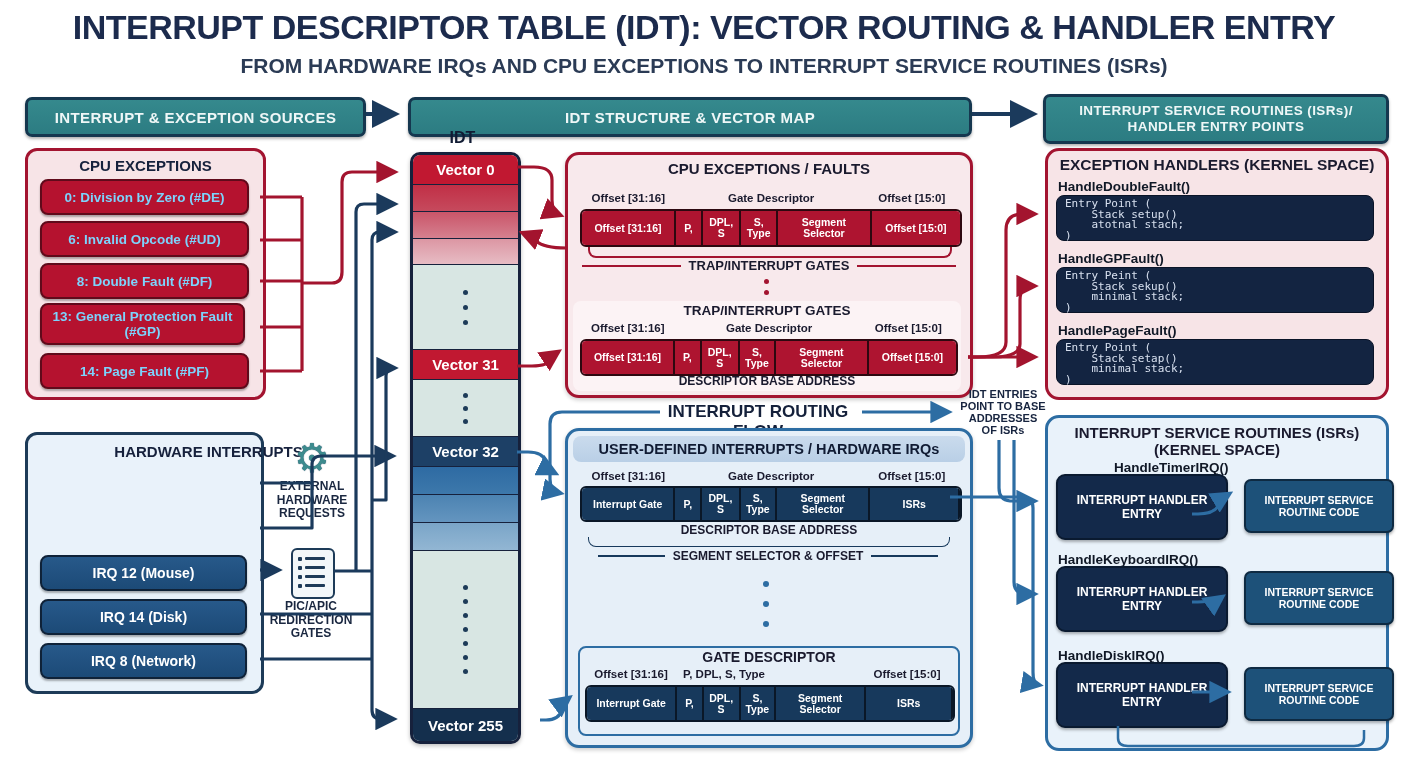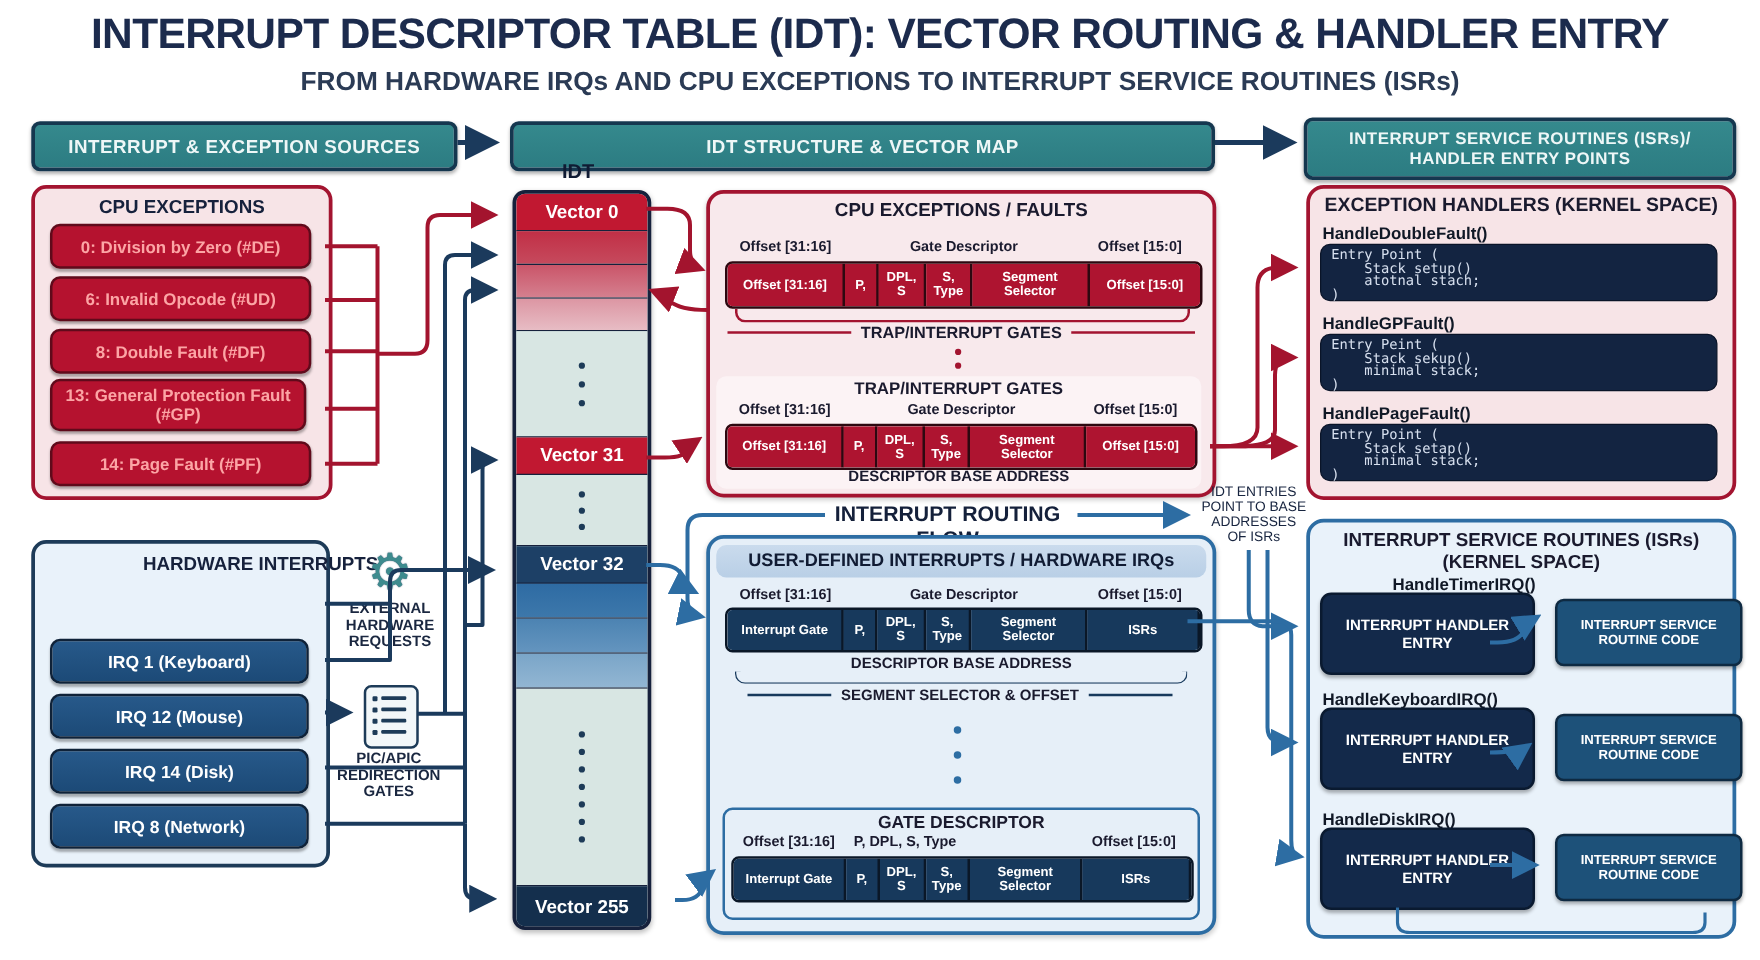--- a/index.html
+++ b/index.html
@@ -11,21 +11,21 @@
   .title{left:0;top:8px;width:1408px;font-size:34px;font-weight:800;color:#1c2b4d;
          letter-spacing:-.5px;text-align:center;}
   .subtitle{left:0;top:54px;width:1408px;font-size:21px;font-weight:700;color:#2b3b55;text-align:center;}
   
   .teal{background:linear-gradient(#35898d,#2c7c82);border:3px solid #15374f;border-radius:7px;
         color:#eef7f7;font-weight:800;letter-spacing:.4px;box-shadow:0 2px 3px rgba(0,0,0,.3);}
   
   .panel-pink{background:#f7e4e7;border:3px solid #a31430;border-radius:12px;}
   .panel-blue{background:#e9f2fa;border:3px solid #1d3b58;border-radius:12px;}
   .panel-title{font-size:15px;font-weight:800;color:#16213c;text-align:center;}
-  .exc-item{background:#b5122f;border:2px solid #600a1b;border-radius:8px;color:#fca5a5;
+  .exc-item{background:#b5122f;border:2px solid #600a1b;border-radius:8px;color:#7dd3fc;
             font-size:13.5px;font-weight:700;box-shadow:0 2px 2px rgba(0,0,0,.3);line-height:15px;}
   .irq-item{background:linear-gradient(#27598a,#1c4a77);border:2px solid #0f2238;border-radius:8px;
             color:#fff;font-size:14px;font-weight:700;box-shadow:0 2px 2px rgba(0,0,0,.3);}
   .side-label{font-size:12px;font-weight:800;color:#1a2740;text-align:center;line-height:13.5px;}
   
   .idt-col{border:3px solid #16213c;border-radius:10px;overflow:hidden;background:#d8e6e3;
            box-shadow:0 2px 4px rgba(0,0,0,.25);}
   .idt-cell{width:100%;border-bottom:1.5px solid #16213c;box-sizing:border-box;
             display:flex;align-items:center;justify-content:center;color:#fff;font-size:15px;font-weight:700;}
   .dots{display:flex;flex-direction:column;align-items:center;justify-content:center;}
@@ -53,21 +53,21 @@
   .small-strong{font-size:12px;font-weight:800;color:#1a1a2e;text-align:center;}
   
   .handler-name{font-size:13.5px;font-weight:800;color:#101826;}
   .codeblock{background:#132441;border:1.5px solid #0a1428;border-radius:8px;padding:3px 8px;box-sizing:border-box;}
   .codeline{font-family:"DejaVu Sans Mono", monospace;font-size:11px;line-height:10.5px;
             color:#d7e0ef;white-space:pre;}
   .entrybox{background:#13294a;border:2px solid #0a1a30;border-radius:9px;color:#fff;
             font-size:12px;font-weight:800;line-height:14px;box-shadow:0 2px 3px rgba(0,0,0,.3);}
   .isrcode{background:#1d5179;border:2px solid #0e2a42;border-radius:7px;color:#fff;
            font-size:10.5px;font-weight:800;line-height:12.5px;box-shadow:0 2px 3px rgba(0,0,0,.3);}
-  .note{font-size:11px;font-weight:400;color:#17243f;text-align:center;line-height:12px;}
+  .note{font-size:11px;font-weight:700;color:#17243f;text-align:center;line-height:12px;}
   
   .doc-icon{background:#f2f7f9;border:2.5px solid #1d3b58;border-radius:6px;}
   .doc-line{position:absolute;height:2.5px;background:#1d3b58;border-radius:1px;}
   .doc-dot{position:absolute;width:3.5px;height:3.5px;background:#1d3b58;border-radius:1px;}
   svg.overlay{position:absolute;left:0;top:0;z-index:6;pointer-events:none;}
   .gear{font-size:40px;color:#3d8b8e;line-height:38px;text-shadow:0 0 1px #1d3b58;}
 </style>
 </head>
 <body>
 
@@ -87,21 +87,20 @@
     <div class="abs panel-title" style="left:0;top:6px;width:100%;">CPU EXCEPTIONS</div>
     <div class="abs exc-item ctr" style="left:12px;top:28px;width:205px;height:32px;">0: Division by Zero (#DE)</div>
     <div class="abs exc-item ctr" style="left:12px;top:70px;width:205px;height:32px;">6: Invalid Opcode (#UD)</div>
     <div class="abs exc-item ctr" style="left:12px;top:112px;width:205px;height:32px;">8: Double Fault (#DF)</div>
     <div class="abs exc-item ctr" style="left:12px;top:152px;width:205px;height:42px;padding:0 8px;box-sizing:border-box;">13: General Protection Fault (#GP)</div>
     <div class="abs exc-item ctr" style="left:12px;top:202px;width:205px;height:32px;">14: Page Fault (#PF)</div>
   </div>
 
   <div class="abs panel-blue" style="left:25px;top:432px;width:233px;height:256px;">
     <div class="abs panel-title" style="left:16px;top:8px;width:100%;padding-left:48px;">HARDWARE INTERRUPTS</div>
-    <div class="abs irq-item ctr" style="left:12px;top:76px;width:203px;height:32px;">IRQ 1 (Keyboard)</div>
     <div class="abs irq-item ctr" style="left:12px;top:120px;width:203px;height:32px;">IRQ 12 (Mouse)</div>
     <div class="abs irq-item ctr" style="left:12px;top:164px;width:203px;height:32px;">IRQ 14 (Disk)</div>
     <div class="abs irq-item ctr" style="left:12px;top:208px;width:203px;height:32px;">IRQ 8 (Network)</div>
   </div>
 
   <div class="abs ctr gear" style="left:290px;top:438px;width:44px;height:40px;">⚙</div>
   <div class="abs side-label" style="left:258px;top:480px;width:108px;">
     <span>EXTERNAL</span><br>
     <span>HARDWARE</span><br>
     <span>REQUESTS</span>

